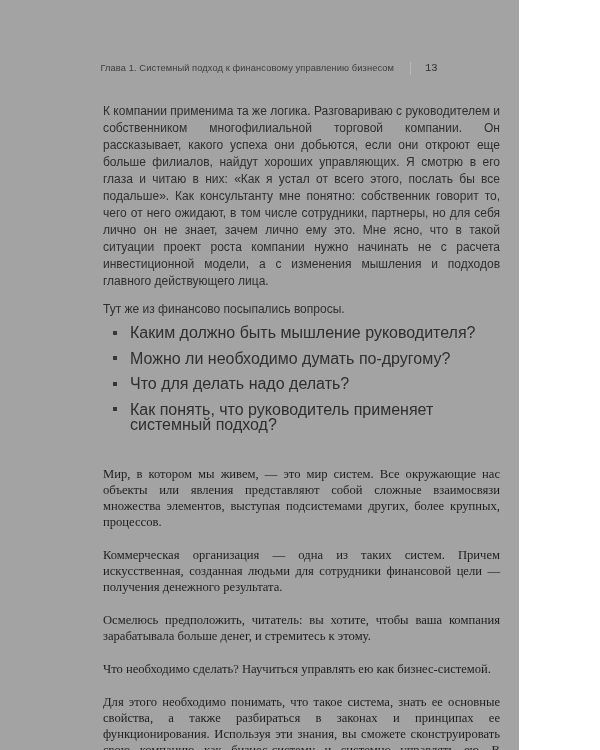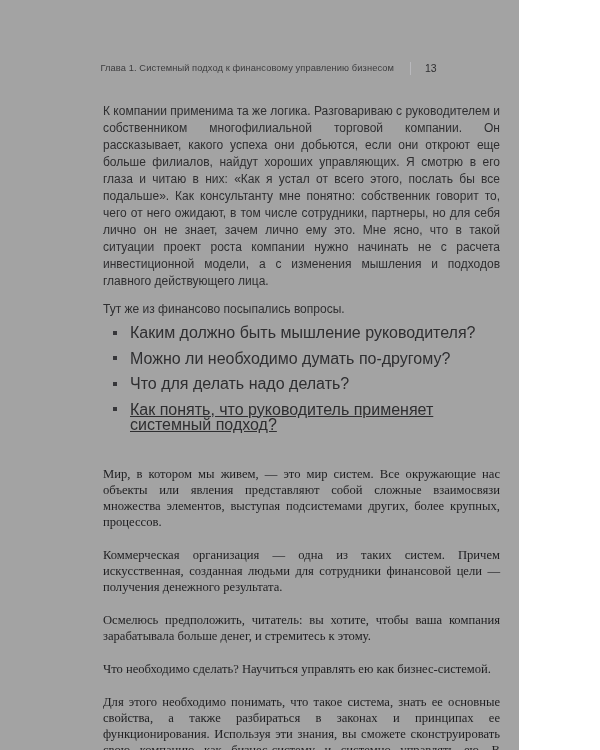--- a/index.html
+++ b/index.html
@@ -42,21 +42,21 @@
     white-space: nowrap;
   }
   .running-head-rule {
     width: 1px;
     height: 13px;
     background: #b9b9bd;
     margin: 0 14px 0 16px;
     flex: 0 0 auto;
   }
   .running-head-folio {
-    font-family: Liberation Sans, sans-serif;
+    font-family: Liberation Mono, monospace;
     font-size: 10.5px;
     color: #2f2f31;
     min-width: 16px;
     text-align: left;
   }
 
   
   .content {
     position: absolute;
     top: 103px;
@@ -85,21 +85,21 @@
   }
   ul.question-list li {
     position: relative;
     padding-left: 27px;
     margin: 0 0 10.5px 0;
     font-family: "Liberation Sans", sans-serif;
     font-size: 16px;
     line-height: 15px;
     color: #2e2e30;
   }
-  ul.question-list li:last-child { margin-bottom: 0; text-decoration: underline; }
+  ul.question-list li:last-child { margin-bottom: 0; }
   .bullet-square {
     position: absolute;
     left: 10px;
     top: 5.5px;
     width: 4px;
     height: 4px;
     background: #37373a;
   }
 
   

